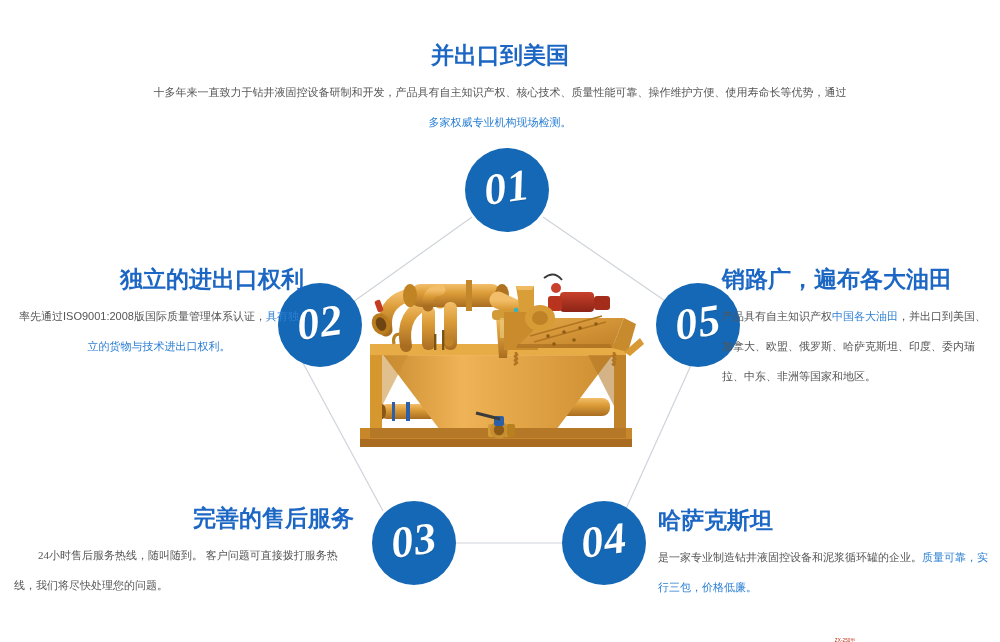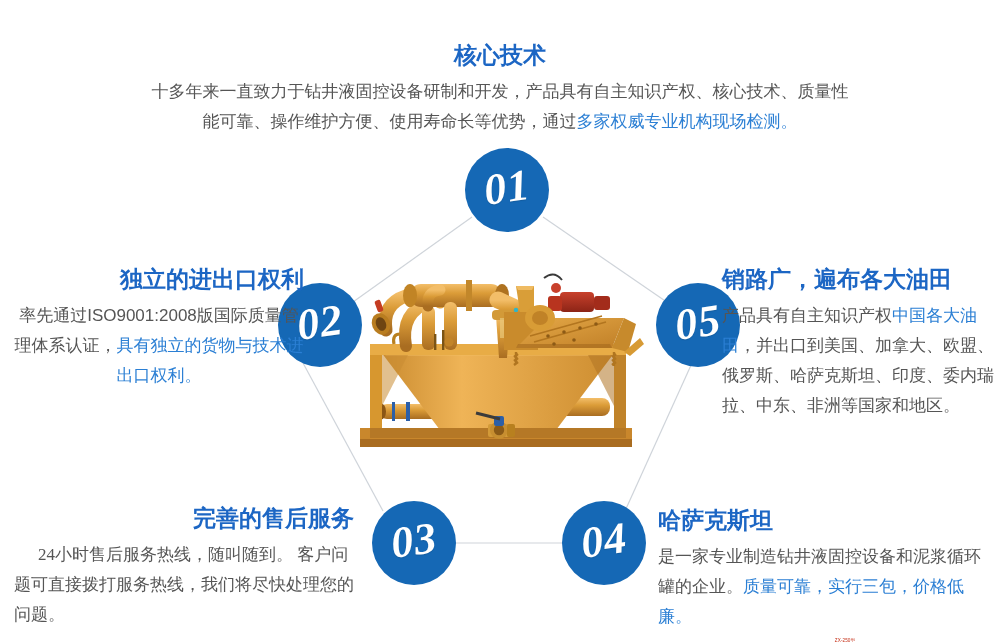--- a/index.html
+++ b/index.html
@@ -58,21 +58,21 @@
   .heading {
     color: #1C66C4;
     font-size: 23px;
     font-weight: 700;
     line-height: 1.2;
     margin: 0 0 7px 0;
     white-space: nowrap;
   }
   .body {
     color: #555555;
-    font-size: 17px;
+    font-size: 11px;
     line-height: 30px;
     margin: 0;
   }
   .hl { color: #2B7FD4; }
 
   #block-01 { left: 150px; top: 42px; width: 700px; text-align: center; }
   #block-01 .heading { text-align: center; }
   #block-01 .body { text-align: center; }
 
   #block-02 { left: 14px; top: 266px; width: 290px; text-align: right; }
@@ -296,21 +296,21 @@
     <span>03</span>
   </div>
   <div class="badge" id="badge-04">
     <span>04</span>
   </div>
   <div class="badge" id="badge-05">
     <span>05</span>
   </div>
 
   <div class="block" id="block-01">
-    <h2 class="heading">核心技术</h2>
+    <h2 class="heading">并出口到美国</h2>
     <p class="body"><span>十多年来一直致力于钻井液固控设备研制和开发，产品具有自主知识产权、核心技术、质量性能可靠、操作维护方便、使用寿命长等优势，通过</span><span class="hl">多家权威专业机构现场检测。</span></p>
   </div>
 
   <div class="block" id="block-02">
     <h2 class="heading">独立的进出口权利</h2>
     <p class="body"><span>率先通过ISO9001:2008版国际质量管理体系认证，</span><span class="hl">具有独立的货物与技术进出口权利。</span></p>
   </div>
 
   <div class="block" id="block-03">
     <h2 class="heading">完善的售后服务</h2>

